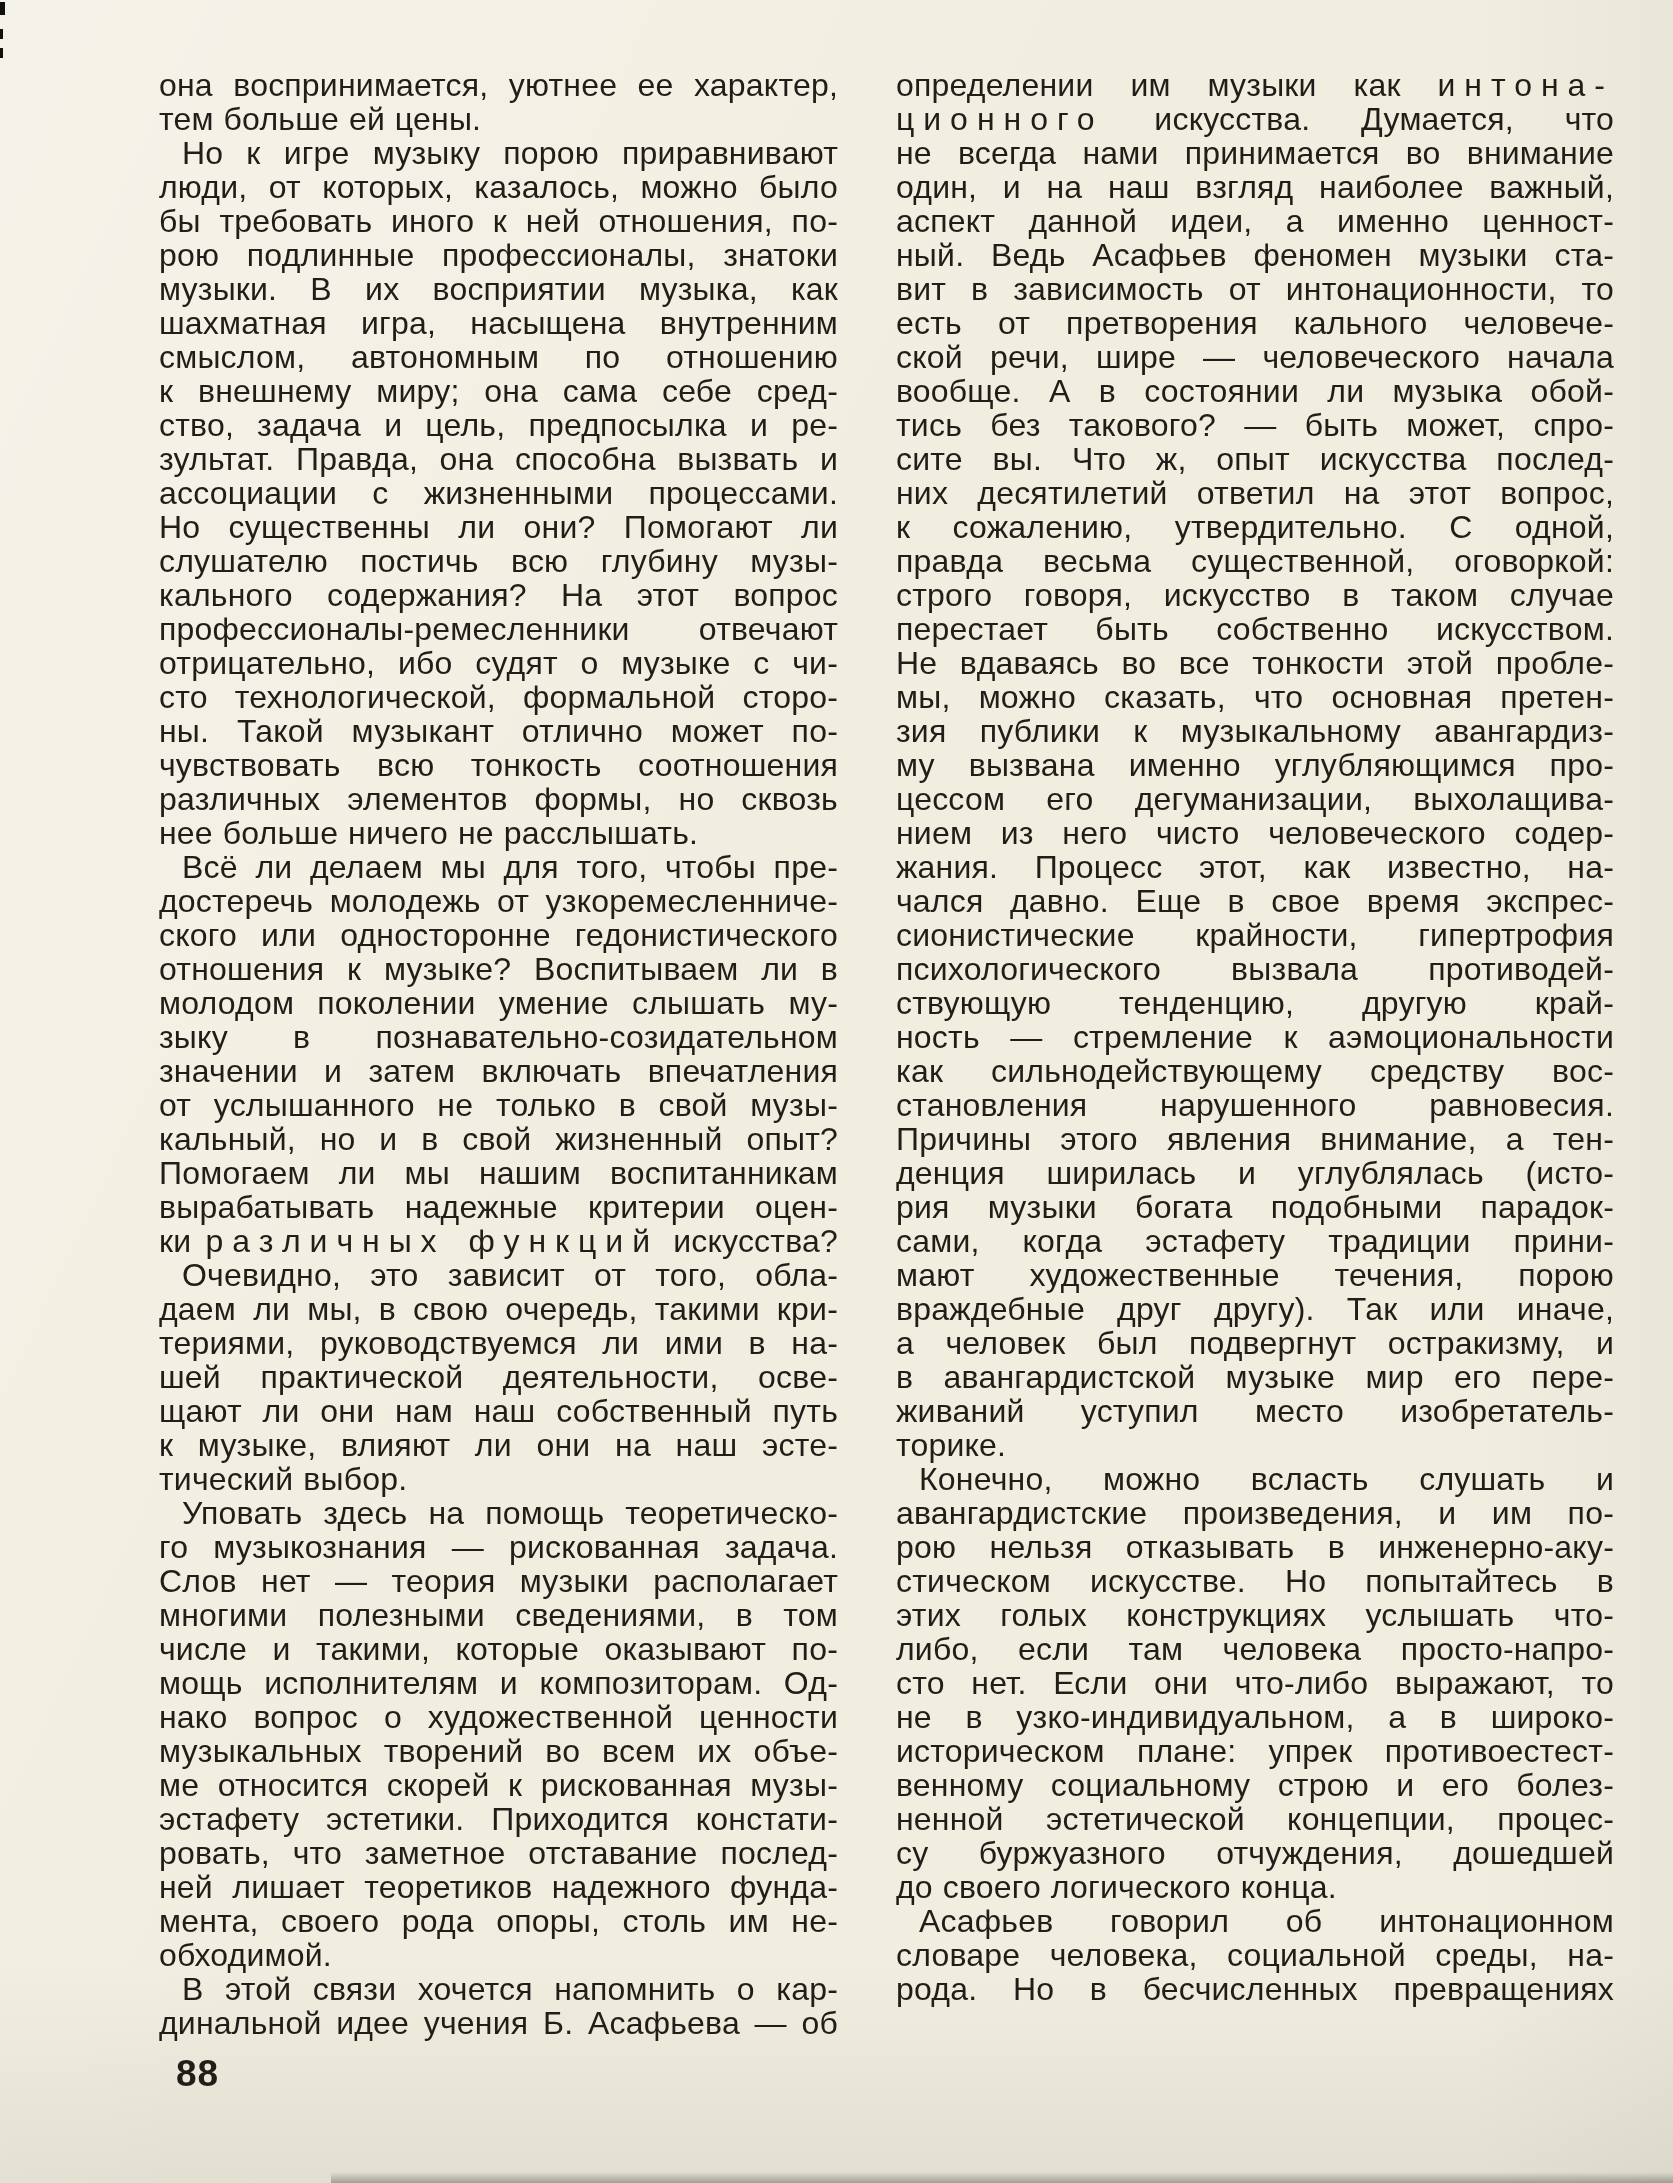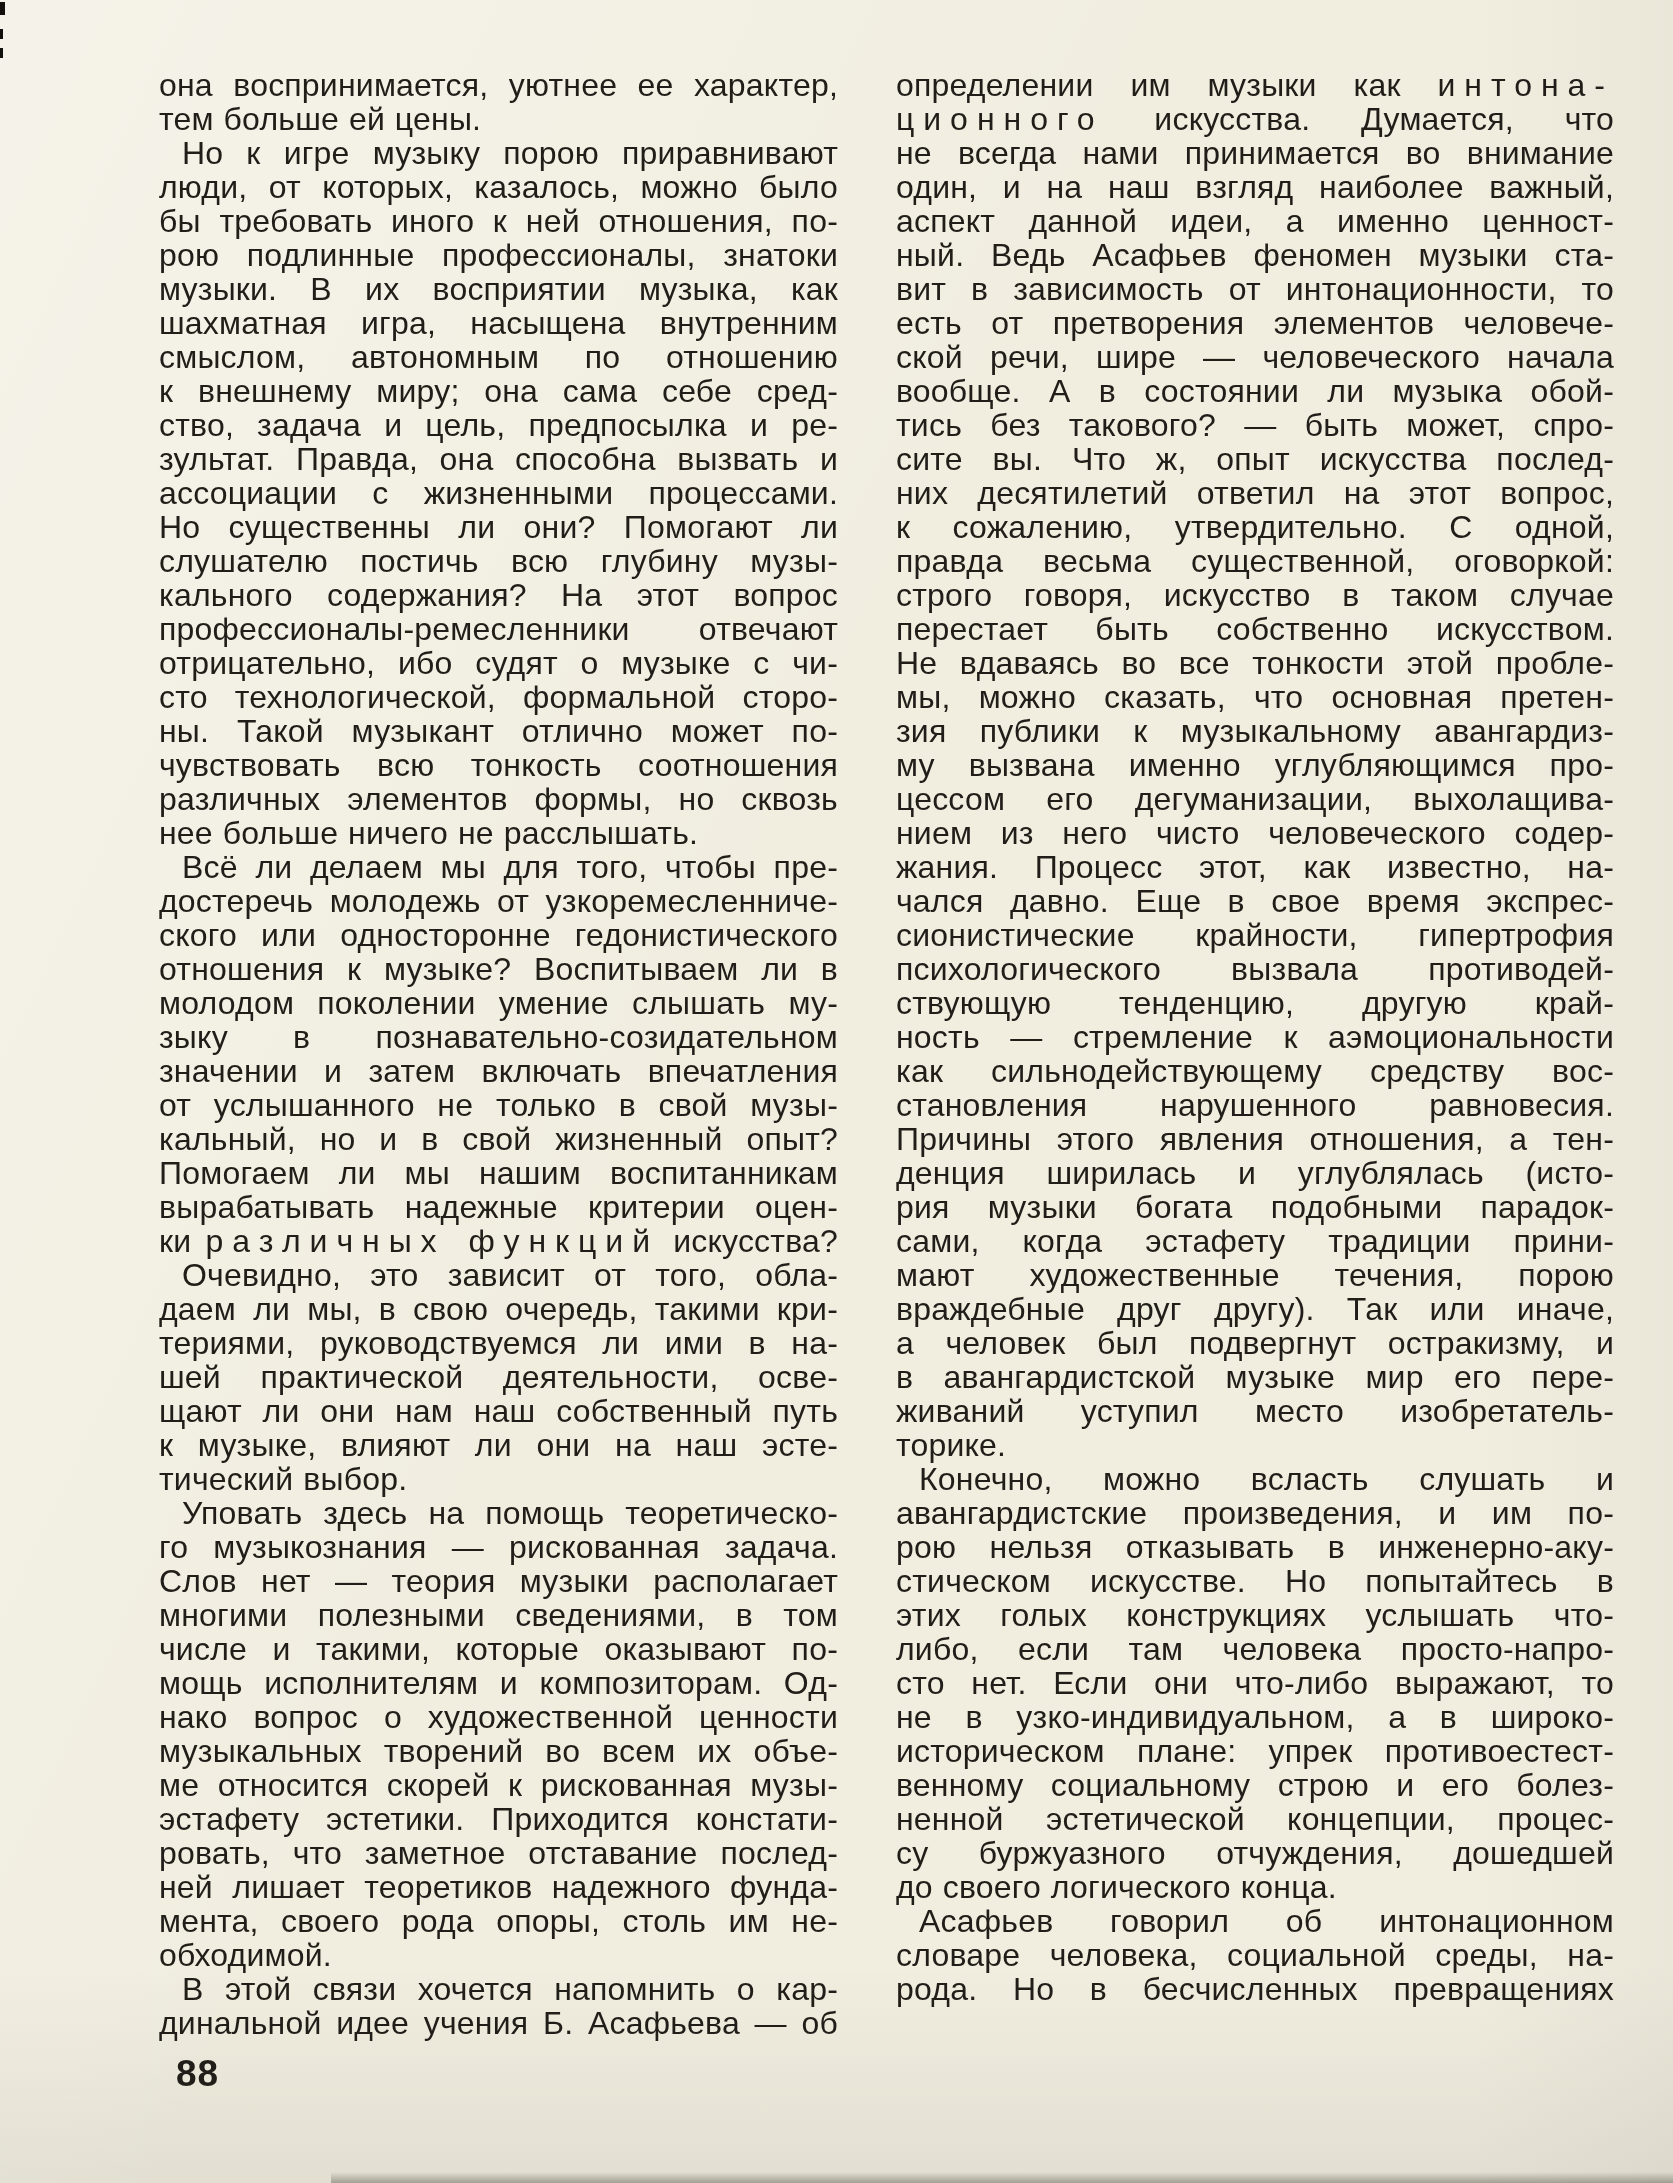--- a/index.html
+++ b/index.html
@@ -144,21 +144,21 @@
     </div>
 
   <div class="col col-right">
       <div class="line"><span>определении им музыки как </span><span class="sp">интона-</span></div>
       <div class="line"><span class="sp">ционного</span><span> искусства. Думается, что</span></div>
       <div class="line">не всегда нами принимается во внимание</div>
       <div class="line">один, и на наш взгляд наиболее важный,</div>
       <div class="line">аспект данной идеи, а именно ценност-</div>
       <div class="line">ный. Ведь Асафьев феномен музыки ста-</div>
       <div class="line">вит в зависимость от интонационности, то</div>
-      <div class="line">есть от претворения элементов человече-</div>
+      <div class="line">есть от претворения кального человече-</div>
       <div class="line">ской речи, шире — человеческого начала</div>
       <div class="line">вообще. А в состоянии ли музыка обой-</div>
       <div class="line">тись без такового? — быть может, спро-</div>
       <div class="line">сите вы. Что ж, опыт искусства послед-</div>
       <div class="line">них десятилетий ответил на этот вопрос,</div>
       <div class="line">к сожалению, утвердительно. С одной,</div>
       <div class="line">правда весьма существенной, оговоркой:</div>
       <div class="line">строго говоря, искусство в таком случае</div>
       <div class="line">перестает быть собственно искусством.</div>
       <div class="line">Не вдаваясь во все тонкости этой пробле-</div>
@@ -168,21 +168,21 @@
       <div class="line">цессом его дегуманизации, выхолащива-</div>
       <div class="line">нием из него чисто человеческого содер-</div>
       <div class="line">жания. Процесс этот, как известно, на-</div>
       <div class="line">чался давно. Еще в свое время экспрес-</div>
       <div class="line">сионистические крайности, гипертрофия</div>
       <div class="line">психологического вызвала противодей-</div>
       <div class="line">ствующую тенденцию, другую край-</div>
       <div class="line">ность — стремление к аэмоциональности</div>
       <div class="line">как сильнодействующему средству вос-</div>
       <div class="line">становления нарушенного равновесия.</div>
-      <div class="line">Причины этого явления отношения, а тен-</div>
+      <div class="line">Причины этого явления внимание, а тен-</div>
       <div class="line">денция ширилась и углублялась (исто-</div>
       <div class="line">рия музыки богата подобными парадок-</div>
       <div class="line">сами, когда эстафету традиции прини-</div>
       <div class="line">мают художественные течения, порою</div>
       <div class="line">враждебные друг другу). Так или иначе,</div>
       <div class="line">а человек был подвергнут остракизму, и</div>
       <div class="line">в авангардистской музыке мир его пере-</div>
       <div class="line">живаний уступил место изобретатель-</div>
       <div class="line pl">торике.</div>
       <div class="line ind">Конечно, можно всласть слушать и</div>

